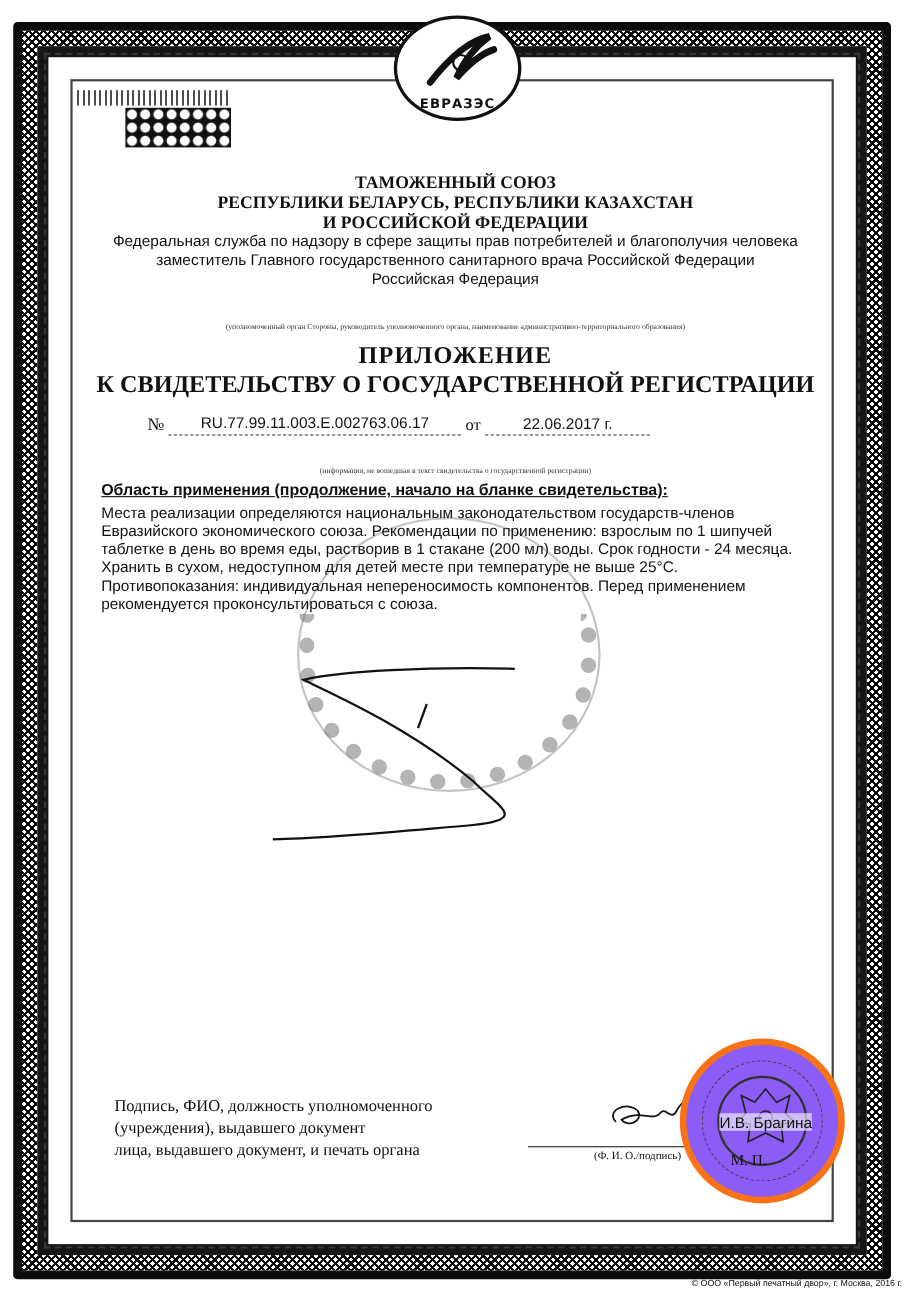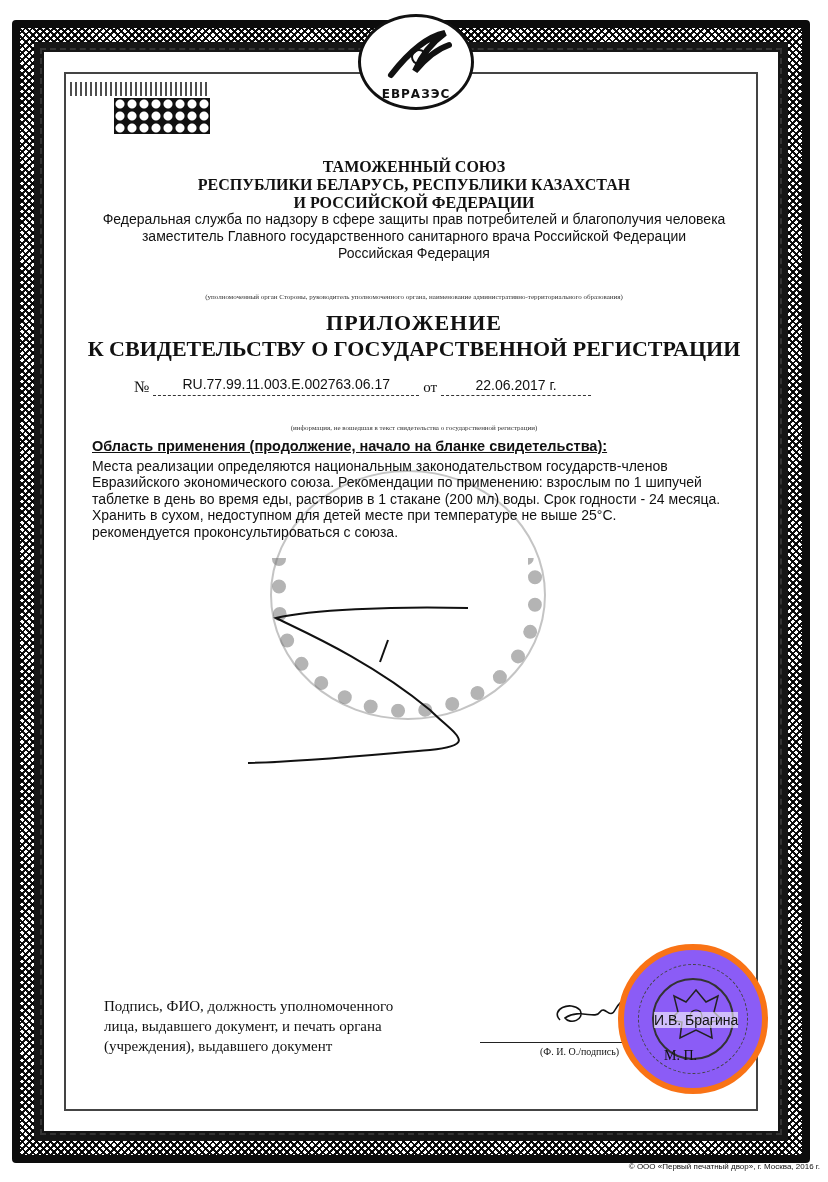--- a/index.html
+++ b/index.html
@@ -142,32 +142,33 @@
 
   <div class="seal-ring2"></div>
   <div class="seal-ring"></div>
 
   <div class="scope">
     <div class="scope-title">Область применения (продолжение, начало на бланке свидетельства):</div>
     <p>Места реализации определяются национальным законодательством государств-членов</p>
     <p>Евразийского экономического союза. Рекомендации по применению: взрослым по 1 шипучей</p>
     <p>таблетке в день во время еды, растворив в 1 стакане (200 мл) воды. Срок годности - 24 месяца.</p>
     <p>Хранить в сухом, недоступном для детей месте при температуре не выше 25°С.</p>
+    <p>Противопоказания: индивидуальная непереносимость компонентов. Перед применением</p>
     <p>рекомендуется проконсультироваться с союза.</p>
   </div>
 
   <svg style="position:absolute;left:240px;top:600px;" width="300" height="180">
     <path d="M228 8 C150 6, 70 10, 36 18 C60 30, 130 60, 190 110 C215 135, 240 145, 190 150 C120 156, 60 162, 8 163" fill="none" stroke="#111" stroke-width="2"></path>
     <path d="M148 40 L140 62" stroke="#111" stroke-width="2"></path>
   </svg>
 
   <div class="signline-block">
     <p>Подпись, ФИО, должность уполномоченного</p>
+    <p>(учреждения), выдавшего документ</p>
     <p>лица, выдавшего документ, и печать органа</p>
-    <p>(учреждения), выдавшего документ</p>
   </div>
 
   <svg style="position:absolute;left:540px;top:990px;" width="100" height="50">
     <path d="M20 30 C10 20, 30 10, 40 20 C45 30, 30 35, 25 28 C40 18, 55 30, 60 22 C65 15, 70 30, 75 20 C80 10, 90 5, 95 2" fill="none" stroke="#111" stroke-width="1.6"></path>
   </svg>
 
   <div class="sig-line"></div>
   <div class="sig-caption">(Ф. И. О./подпись)</div>
 
   <div class="stamp">

